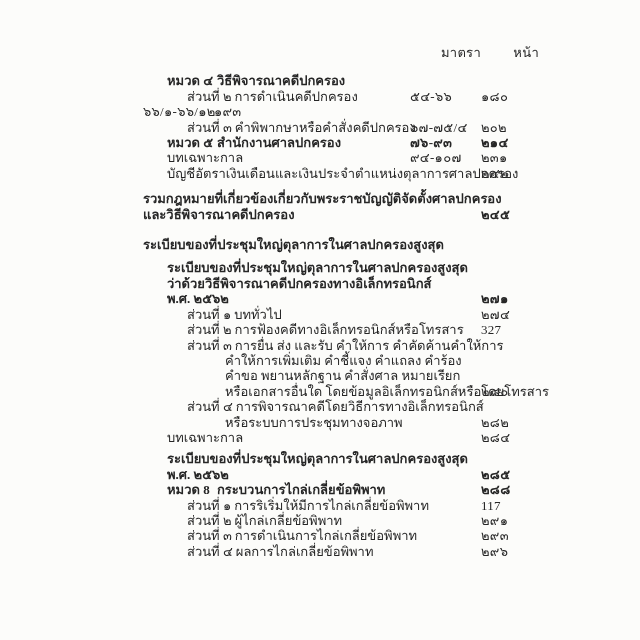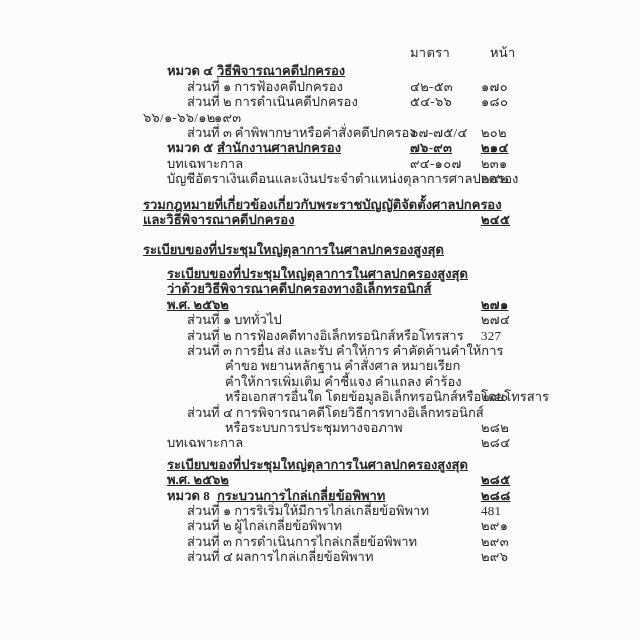--- a/index.html
+++ b/index.html
@@ -20,28 +20,28 @@
   .hdr-row, .row {
     display:flex;
     align-items:baseline;
     line-height:15.4px;
     white-space:nowrap;
   }
   .cell-text  { width:267px; flex:none; box-sizing:border-box; }
   .cell-matra { width:71px;  flex:none; letter-spacing:0.3px; }
   .cell-page  { width:58px;  flex:none; letter-spacing:0.3px; }
   .hdr-page   { padding-left:9px; box-sizing:border-box; }
-  .bold { font-weight:bold;text-decoration:underline; }
+  .bold { font-weight:bold; }
   .ind-0 { padding-left:0; }
   .ind-1 { padding-left:24px; }
   .ind-2 { padding-left:44px; }
   .ind-3 { padding-left:82px; }
   .lbl { display:inline-block; min-width:38px; margin-right:3px; }
   .lbl-wide { min-width:47px; }
-  .hdr-row { margin-bottom:3px; }
+  .hdr-row { margin-bottom:13px;text-align:right; }
   .gap-xs { margin-top:6px; }
   .gap-sm { margin-top:8px; }
   .gap-md { margin-top:10px;text-align:right; }
   .gap-lg { margin-top:15px; }
 </style>
 </head>
 <body>
 
 <div class="page">
   <div class="hdr-row">
@@ -49,25 +49,20 @@
     <span class="cell-matra">มาตรา</span>
     <span class="cell-page hdr-page">หน้า</span>
   </div>
   <div>
       <div class="row bold">
         <span class="cell-text ind-1"><span class="lbl lbl-wide">หมวด ๔</span><span>วิธีพิจารณาคดีปกครอง</span></span>
         <span class="cell-matra"></span>
         <span class="cell-page"></span>
       </div>
       <div class="row">
-        <span class="cell-text ind-2"><span class="lbl">ส่วนที่ ๑</span><span>การฟ้องคดีปกครอง</span></span>
-        <span class="cell-matra">๔๒-๕๓</span>
-        <span class="cell-page">๑๗๐</span>
-      </div>
-      <div class="row">
         <span class="cell-text ind-2"><span class="lbl">ส่วนที่ ๒</span><span>การดำเนินคดีปกครอง</span></span>
         <span class="cell-matra">๕๔-๖๖</span>
         <span class="cell-page">๑๘๐</span>
       </div>
       <div class="row">
         <span class="cell-matra">๖๖/๑-๖๖/๑๒</span>
         <span class="cell-page">๑๙๓</span>
       </div>
       <div class="row">
         <span class="cell-text ind-2"><span class="lbl">ส่วนที่ ๓</span><span>คำพิพากษาหรือคำสั่งคดีปกครอง</span></span>
@@ -128,26 +123,26 @@
         <span class="cell-text ind-2"><span class="lbl">ส่วนที่ ๒</span><span>การฟ้องคดีทางอิเล็กทรอนิกส์หรือโทรสาร</span></span>
         <span class="cell-matra"></span>
         <span class="cell-page">327</span>
       </div>
       <div class="row">
         <span class="cell-text ind-2"><span class="lbl">ส่วนที่ ๓</span><span>การยื่น ส่ง และรับ คำให้การ คำคัดค้านคำให้การ</span></span>
         <span class="cell-matra"></span>
         <span class="cell-page"></span>
       </div>
       <div class="row">
+        <span class="cell-text ind-3"><span>คำให้การเพิ่มเติม คำชี้แจง คำแถลง คำร้อง</span></span>
+        <span class="cell-matra"></span>
+        <span class="cell-page"></span>
+      </div>
+      <div class="row">
         <span class="cell-text ind-3"><span>คำขอ พยานหลักฐาน คำสั่งศาล หมายเรียก</span></span>
-        <span class="cell-matra"></span>
-        <span class="cell-page"></span>
-      </div>
-      <div class="row">
-        <span class="cell-text ind-3"><span>คำให้การเพิ่มเติม คำชี้แจง คำแถลง คำร้อง</span></span>
         <span class="cell-matra"></span>
         <span class="cell-page"></span>
       </div>
       <div class="row">
         <span class="cell-text ind-3"><span>หรือเอกสารอื่นใด โดยข้อมูลอิเล็กทรอนิกส์หรือโดยโทรสาร</span></span>
         <span class="cell-matra"></span>
         <span class="cell-page">๒๘๐</span>
       </div>
       <div class="row">
         <span class="cell-text ind-2"><span class="lbl">ส่วนที่ ๔</span><span>การพิจารณาคดีโดยวิธีการทางอิเล็กทรอนิกส์</span></span>
@@ -175,21 +170,21 @@
         <span class="cell-page">๒๘๕</span>
       </div>
       <div class="row bold">
         <span class="cell-text ind-1"><span class="lbl lbl-wide">หมวด 8</span><span>กระบวนการไกล่เกลี่ยข้อพิพาท</span></span>
         <span class="cell-matra"></span>
         <span class="cell-page">๒๘๘</span>
       </div>
       <div class="row">
         <span class="cell-text ind-2"><span class="lbl">ส่วนที่ ๑</span><span>การริเริ่มให้มีการไกล่เกลี่ยข้อพิพาท</span></span>
         <span class="cell-matra"></span>
-        <span class="cell-page">481</span>
+        <span class="cell-page">117</span>
       </div>
       <div class="row">
         <span class="cell-text ind-2"><span class="lbl">ส่วนที่ ๒</span><span>ผู้ไกล่เกลี่ยข้อพิพาท</span></span>
         <span class="cell-matra"></span>
         <span class="cell-page">๒๙๑</span>
       </div>
       <div class="row">
         <span class="cell-text ind-2"><span class="lbl">ส่วนที่ ๓</span><span>การดำเนินการไกล่เกลี่ยข้อพิพาท</span></span>
         <span class="cell-matra"></span>
         <span class="cell-page">๒๙๓</span>

